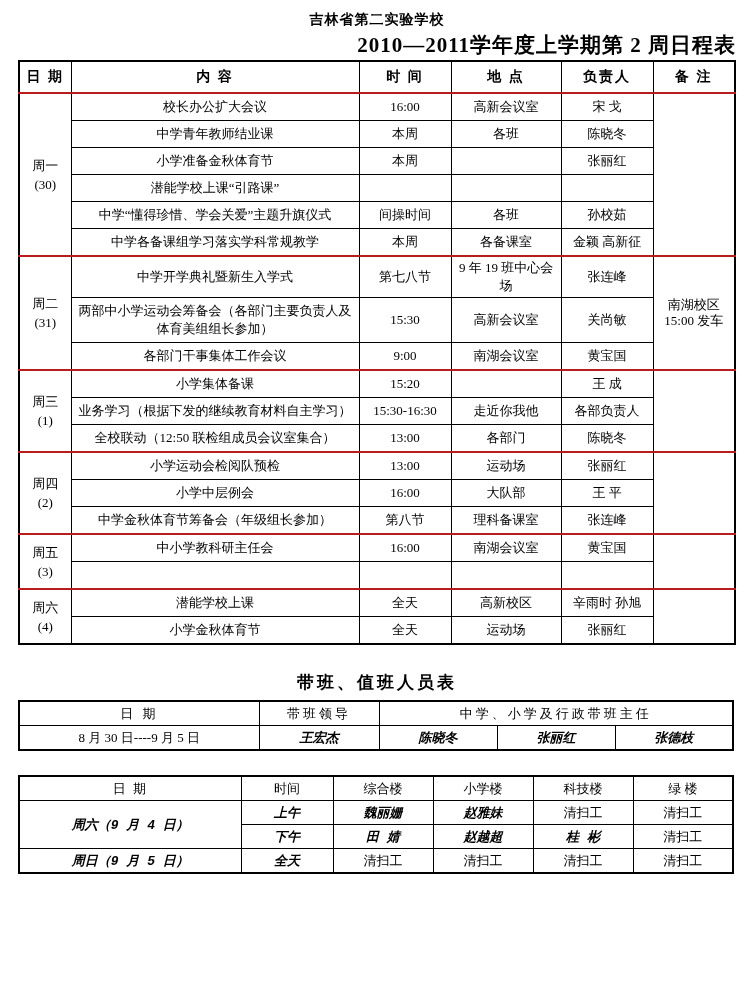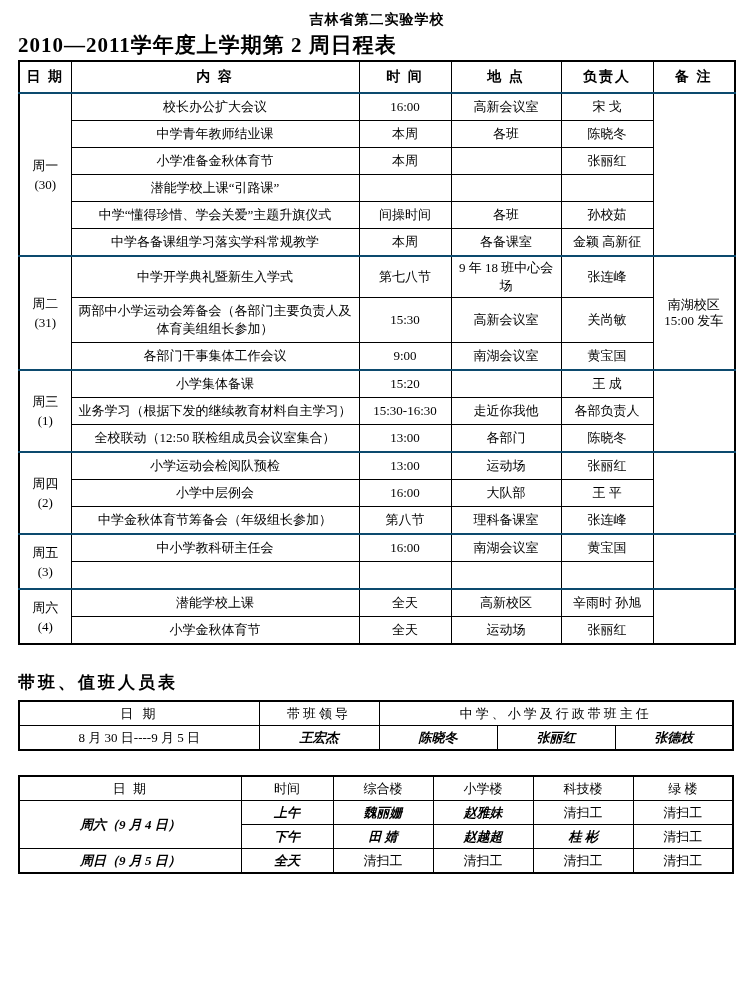--- a/index.html
+++ b/index.html
@@ -22,21 +22,21 @@
     padding: 8px 18px 0 18px;
   }
   .title1 {
     text-align: center;
     font-size: 14px;
     font-weight: bold;
     letter-spacing: 1px;
     line-height: 24px;
   }
   .title2 {
-    text-align: left;
+    text-align: right;
     font-size: 21px;
     font-weight: bold;
     letter-spacing: 1px;
     line-height: 26px;
     margin-bottom: 2px;
   }
   .datestamp {
     text-align: right;
     font-size: 12.5px;
     padding-right: 6px;
@@ -66,31 +66,32 @@
     text-align: left;
     padding-left: 10px;
     letter-spacing: 0px;
   }
   td.daycell {
     font-size: 13.5px;
     line-height: 19px;
     border-right: 1px solid #000;
   }
   tr.thickline > td {
-    border-top: 2px solid #0c4a6e;
+    border-top: 2px solid #b91c1c;
     margin-left: 8px;
   }
   .small-note {
     font-size: 10px;
     line-height: 16px;
   }
   .tiny {
     font-size: 10.5px;
   }
   .section-title {
+    text-align: center;
     font-size: 17px;
     font-weight: bold;
     letter-spacing: 3px;
     margin: 26px 0 6px 0;
   }
   table.duty {
     border-collapse: collapse;
     width: 716px;
     table-layout: fixed;
     border: 2px solid #000;
@@ -99,21 +100,21 @@
     border: 1px solid #000;
     font-size: 13px;
     text-align: center;
     height: 21px;
     padding: 1px 2px;
   }
   table.duty td.hd {
     letter-spacing: 3px;
   }
   .kai {
-    font-family: Liberation Serif, serif;
+    font-family: Liberation Mono, monospace;
     font-weight: bold;
     font-style: italic;
   }
   table.clean {
     border-collapse: collapse;
     width: 716px;
     table-layout: fixed;
     border: 2px solid #000;
     margin-top: 24px;
   }
@@ -207,21 +208,21 @@
         <td>金颖 高新征</td>
       </tr>
 
       <tr class="thickline">
         <td class="daycell" rowspan="3">
           <div>周二</div>
           <div>(31)</div>
         </td>
         <td class="content-cell">中学开学典礼暨新生入学式</td>
         <td>第七八节</td>
-        <td class="tiny">9 年 18 班中心会场</td>
+        <td class="tiny">9 年 19 班中心会场</td>
         <td>张连峰</td>
         <td rowspan="3" class="small-note">南湖校区 15:00 发车</td>
       </tr>
       <tr>
         <td class="content-cell" style="height:40px">两部中小学运动会筹备会（各部门主要负责人及体育美组组长参加）</td>
         <td>15:30</td>
         <td>高新会议室</td>
         <td>关尚敏</td>
       </tr>
       <tr>

